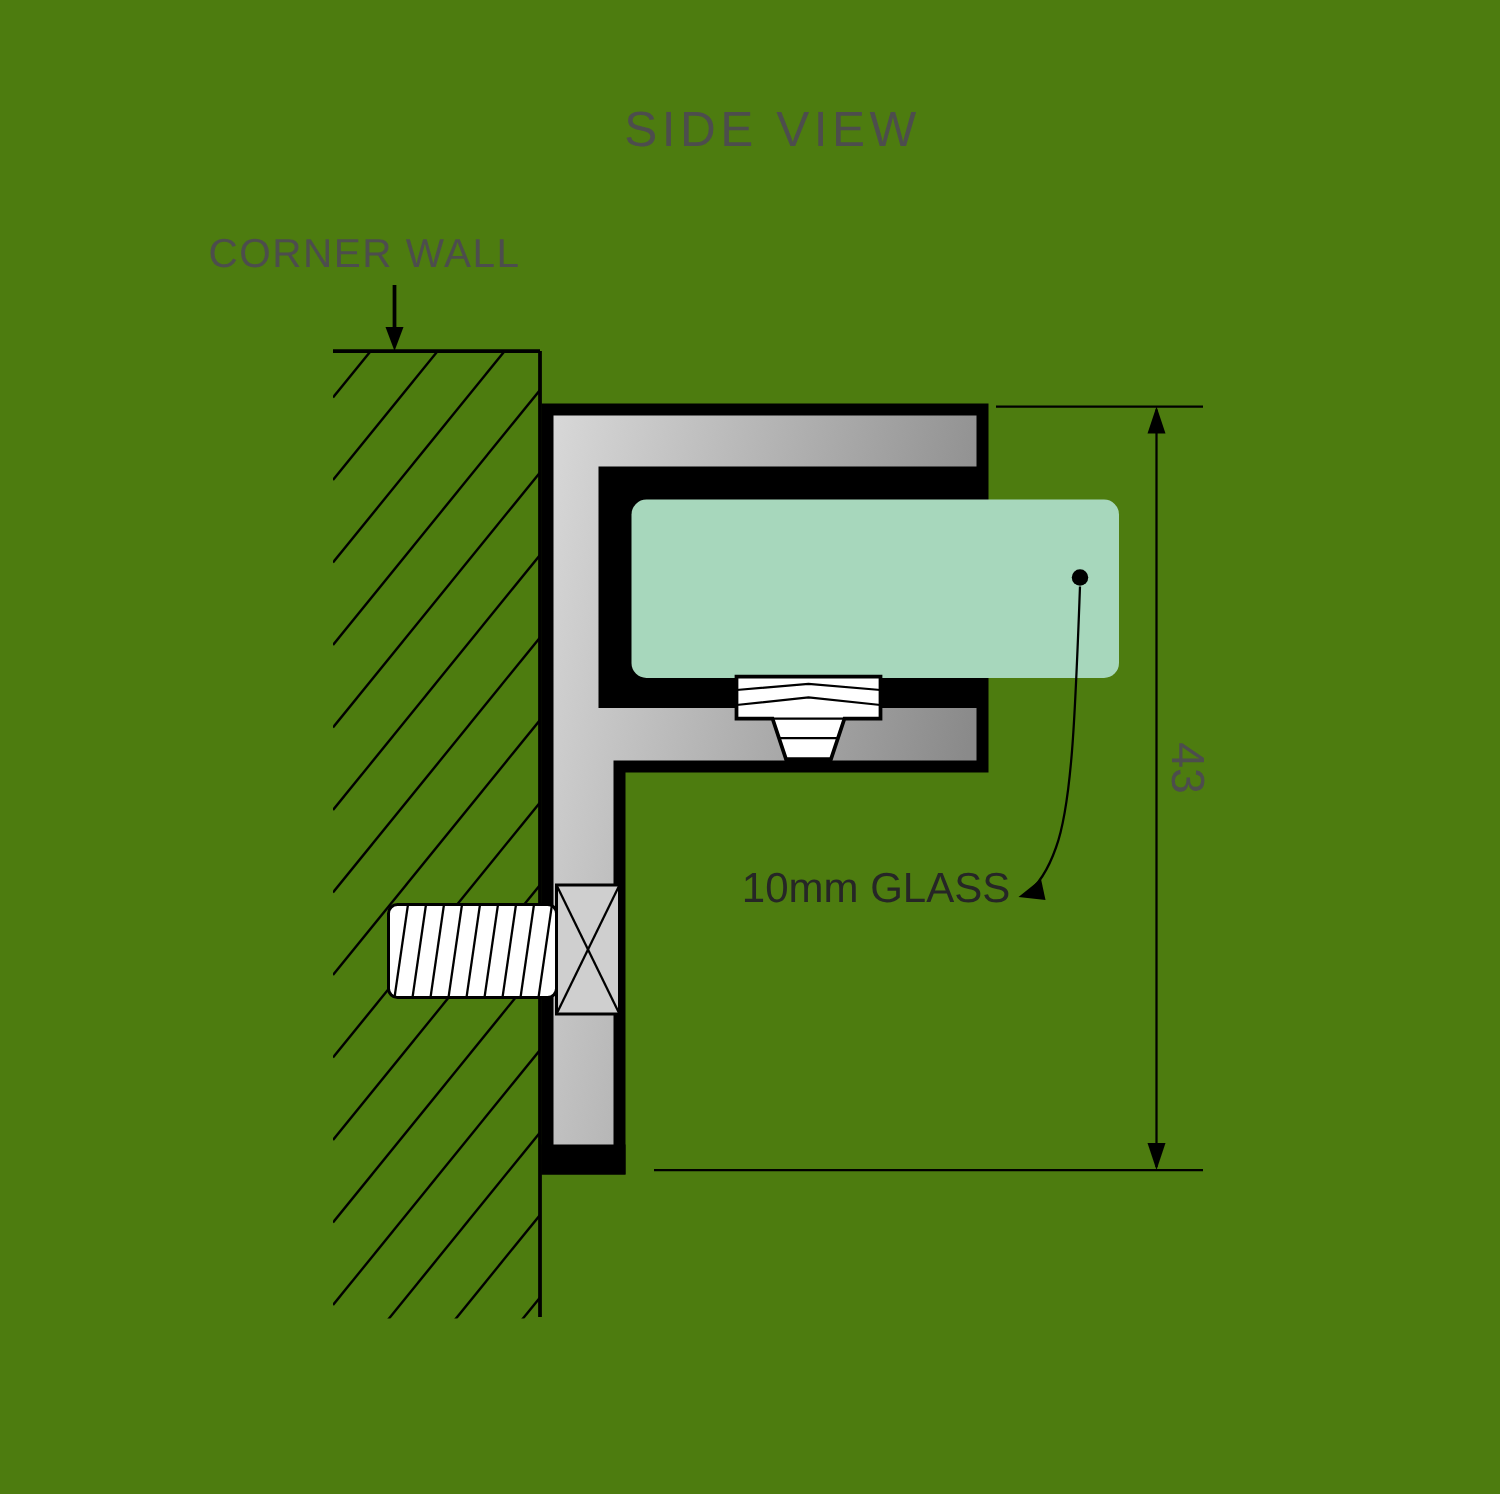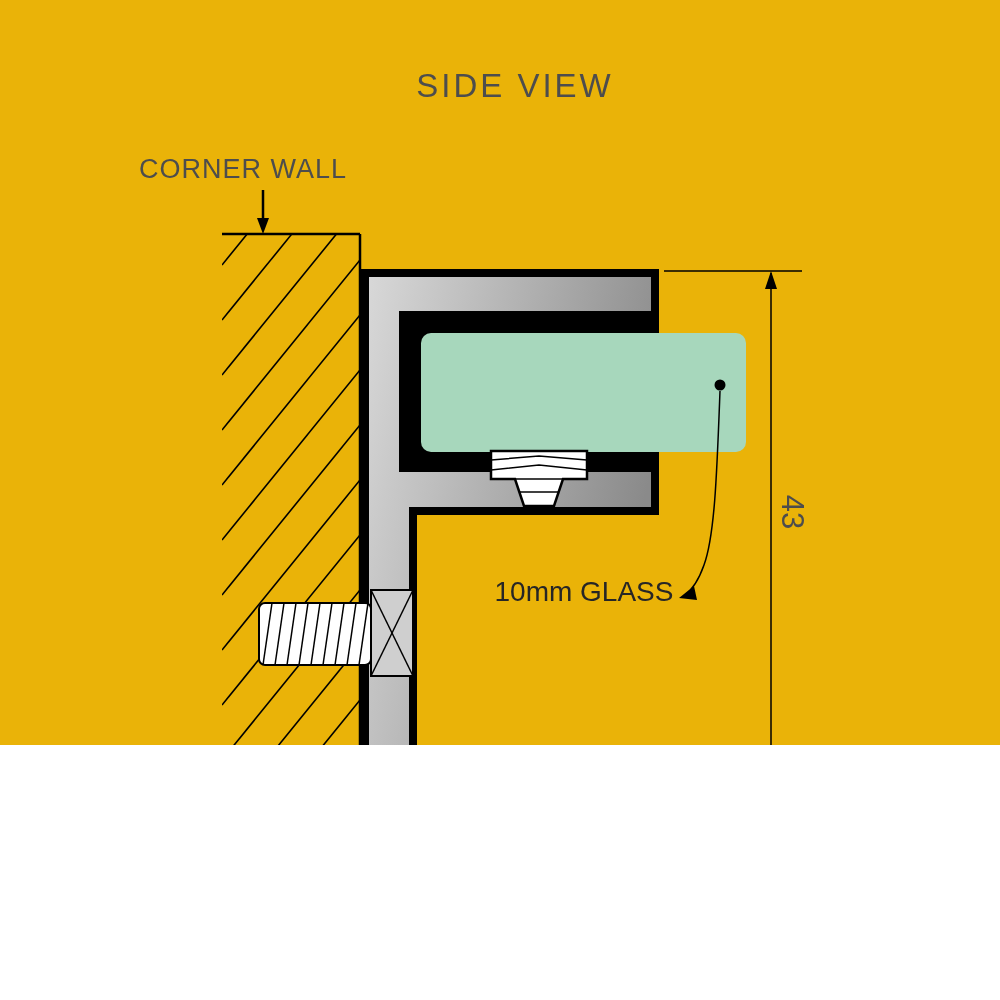--- a/index.html
+++ b/index.html
@@ -6,22 +6,22 @@
     margin: 0;
     padding: 0;
     background: #ffffff;
     width: 1000px;
     height: 1000px;
     font-family: "Liberation Sans", sans-serif;
   }
   .stage {
     position: relative;
     width: 1000px;
-    height: 745px;
-    background: #eab308;
+    height: 996px;
+    background: #4d7c0f;
     overflow: hidden;
   }
   svg { display: block; }
   .title-text {
     font-family: "Liberation Sans", sans-serif;
     font-size: 33px;
     letter-spacing: 3px;
     fill: #4d4d4d;
   }
   .wall-text {

